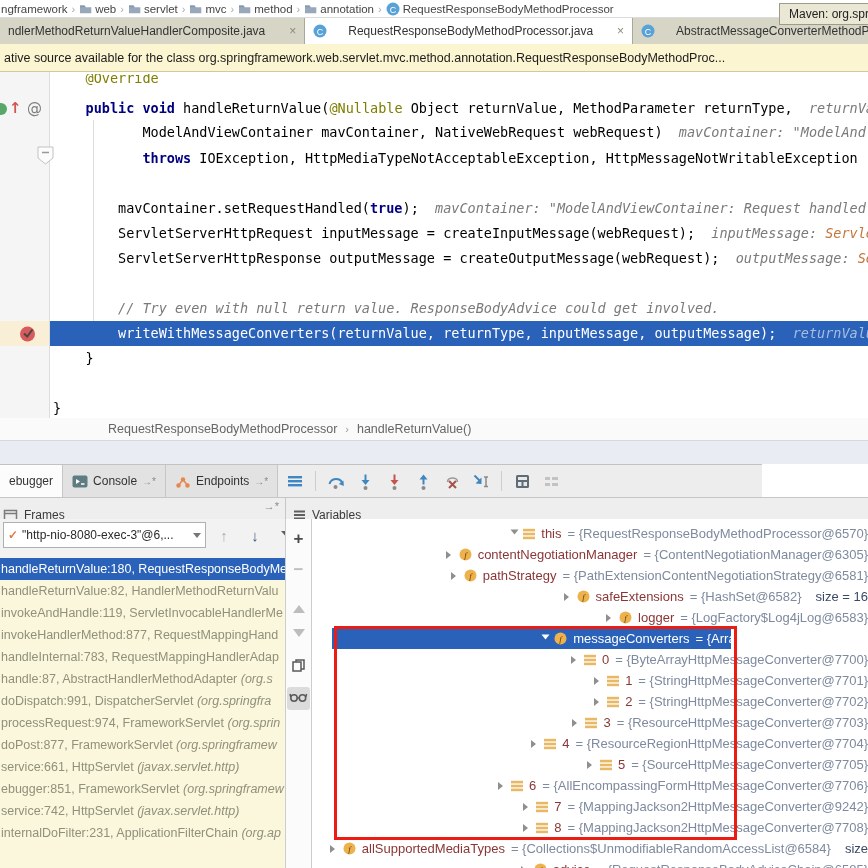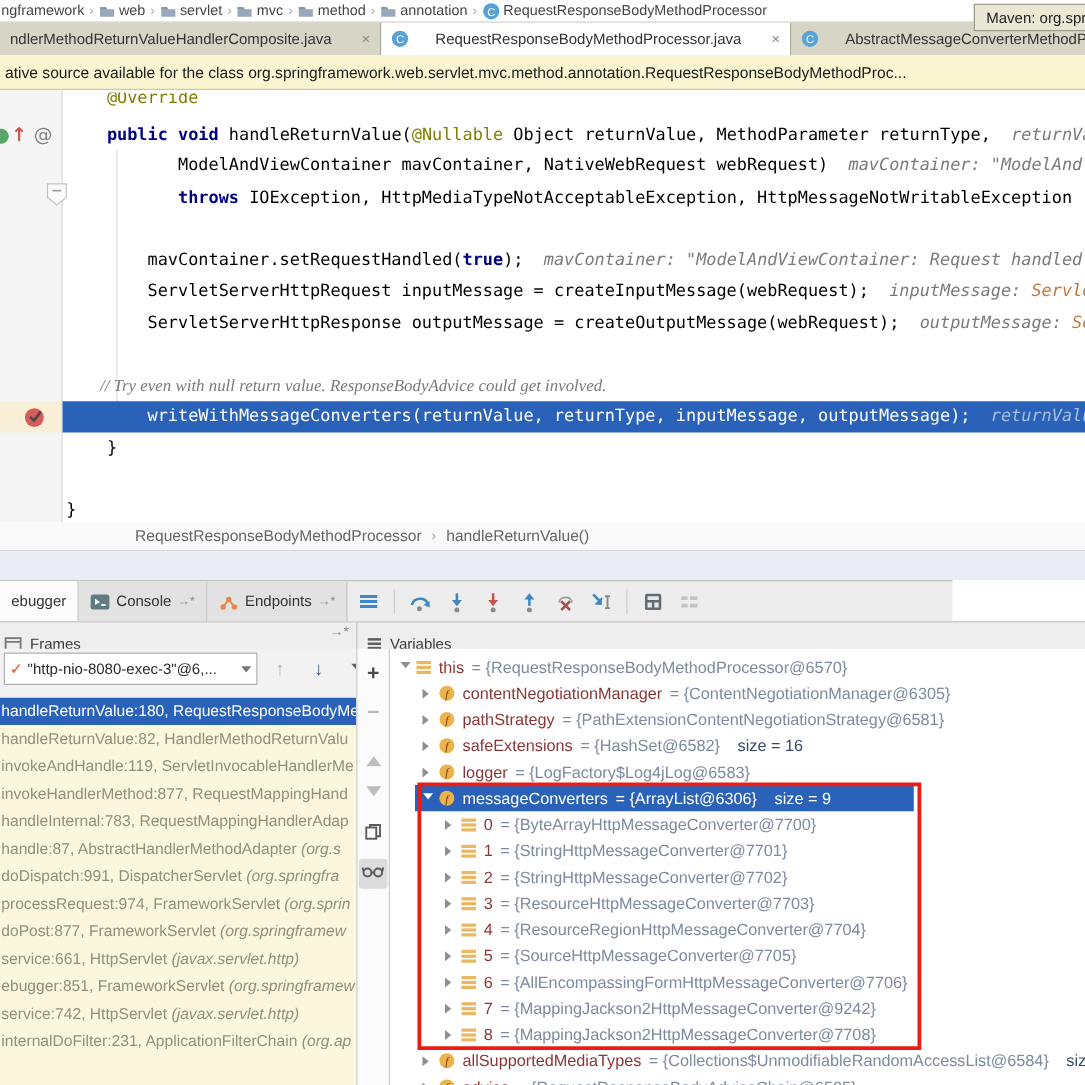--- a/index.html
+++ b/index.html
@@ -97,21 +97,21 @@
   .wti{position:absolute;left:0;width:100%;display:flex;justify-content:center;cursor:pointer;}
   .gadd{font-size:17px;color:#4a4a4a;font-weight:bold;line-height:16px;}
   .grem{font-size:17px;color:#bdbdbd;font-weight:bold;line-height:14px;}
   .tri-up{width:0;height:0;border:6px solid transparent;border-bottom:8px solid #bdbdbd;}
   .tri-down{width:0;height:0;border:6px solid transparent;border-top:8px solid #bdbdbd;}
   .pressed{background:#dcdcdc;border-radius:3px;padding:2px;}
 
   
   #vars-panel{left:312px;top:519px;width:556px;height:349px;background:#fff;overflow:hidden;}
   #vars-list{position:absolute;left:0;top:4px;width:100%;}
-  .vr{height:21px;display:flex;align-items:center;font-size:13px;position:relative;white-space:nowrap;cursor:pointer;}
+  .vr{height:21px;display:flex;align-items:center;font-size:13px;position:relative;white-space:nowrap;cursor:pointer;justify-content:flex-end;}
   .vr>*{position:relative;z-index:1;}
   .chev{width:0;height:0;border:4px solid transparent;border-left:5px solid #8f8f8f;margin-right:4px;flex:none;}
   .chev.open{transform:rotate(90deg);}
   .vicon{margin-right:6px;display:inline-flex;flex:none;}
   .vname{color:#8b3636;}
   .vval{color:#7e8a9e;margin-left:6px;}
   .vextra{color:#3a4a66;margin-left:14px;}
   .vr.selected .vname,.vr.selected .vval,.vr.selected .vextra{color:#fff;}
   .vr.selected .chev{border-left-color:#fff;}
   .vr.selected::before{content:"";position:absolute;left:20px;width:399px;top:0;bottom:0;background:#2a62ba;z-index:0;}
@@ -249,21 +249,21 @@
     </div>
     <div id="code-lines">
         <div class="cl" style="top: 0px;"><span class="kw">    public</span><span class="plain"> </span><span class="kw">void</span><span class="plain"> handleReturnValue(</span><span class="ann">@Nullable</span><span class="plain"> Object returnValue, MethodParameter returnType,</span><span class="hint">  returnVa</span></div>
         <div class="cl" style="top: 24px;"><span class="plain">           ModelAndViewContainer mavContainer, NativeWebRequest webRequest)</span><span class="hint">  mavContainer: "ModelAnd</span></div>
         <div class="cl" style="top: 50px;"><span class="plain">           </span><span class="kw">throws</span><span class="plain"> IOException, HttpMediaTypeNotAcceptableException, HttpMessageNotWritableException</span></div>
         <div class="cl" style="top: 75px;"></div>
         <div class="cl" style="top: 100px;"><span class="plain">        mavContainer.setRequestHandled(</span><span class="kw">true</span><span class="plain">);</span><span class="hint">  mavContainer: "ModelAndViewContainer: Request handled</span></div>
         <div class="cl" style="top: 125px;"><span class="plain">        ServletServerHttpRequest inputMessage = createInputMessage(webRequest);</span><span class="hint">  inputMessage: </span><span class="hintv">Servle</span></div>
         <div class="cl" style="top: 150px;"><span class="plain">        ServletServerHttpResponse outputMessage = createOutputMessage(webRequest);</span><span class="hint">  outputMessage: </span><span class="hintv">Se</span></div>
         <div class="cl" style="top: 175px;"></div>
-        <div class="cl" style="top: 200px; font-family: Liberation Serif, serif;"><span class="cmt">        // Try even with null return value. ResponseBodyAdvice could get involved.</span></div>
+        <div class="cl" style="top: 200px;"><span class="cmt">        // Try even with null return value. ResponseBodyAdvice could get involved.</span></div>
         <div class="cl exec" style="top: 225px;"><span class="sel">        writeWithMessageConverters(returnValue, returnType, inputMessage, outputMessage);</span><span class="hintsel">  returnValu</span></div>
         <div class="cl" style="top: 250px;"><span class="plain">    }</span></div>
         <div class="cl" style="top: 275px;"></div>
         <div class="cl" style="top: 300px;"><span class="plain">}</span></div>
       </div>
   </div>
 
   <div id="ed-crumb" class="abs">
     <span>RequestResponseBodyMethodProcessor</span>
     <span class="pb-sep">›</span>

